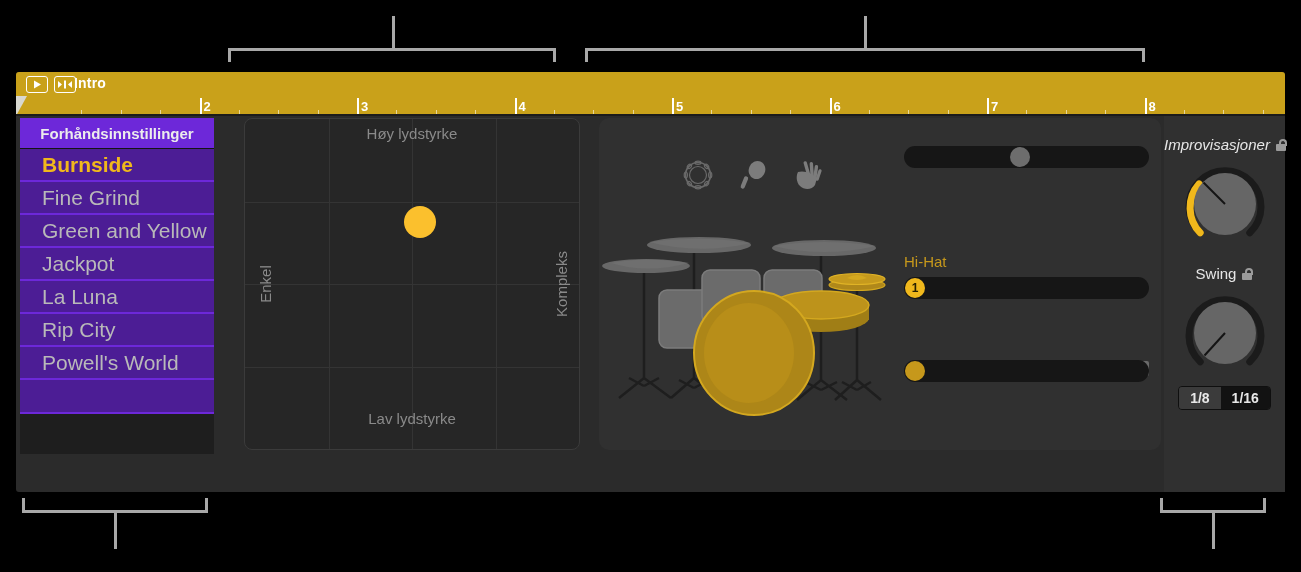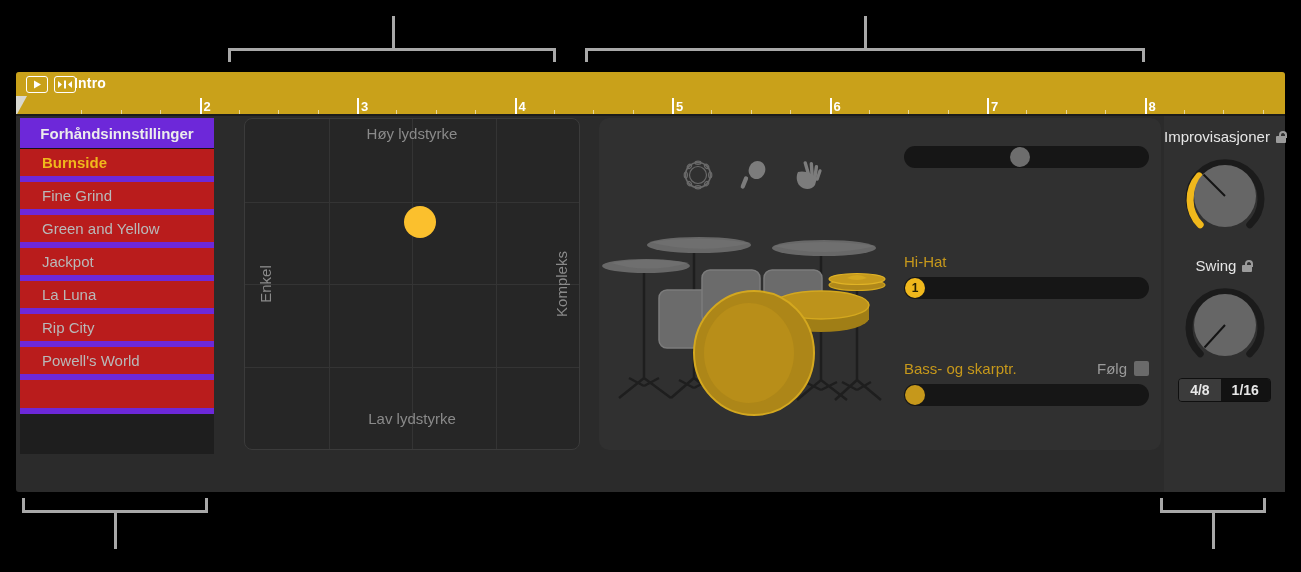--- a/index.html
+++ b/index.html
@@ -33,22 +33,22 @@
             border-left:11px solid #d8d8d0;border-bottom:20px solid transparent;}
   .ruler-bottomline{position:absolute;left:0;bottom:0;width:100%;height:2px;background:#1b1b1b;}
 
   
   .pbody{position:absolute;left:0;top:44px;width:1269px;height:376px;}
 
   
   .presets{position:absolute;left:4px;top:2px;width:194px;height:336px;background:#1e1e1e;}
   .presets-hdr{height:30px;background:#6d28d9;color:#ececec;font-size:15px;font-weight:bold;
                display:flex;align-items:center;justify-content:center;border-bottom:1px solid #151515;}
-  .preset{height:33px;display:flex;align-items:center;padding-left:22px;color:#b9b9b9;font-size:15px;
-          border-bottom:6px solid #6d28d9;box-sizing:border-box;background:#b91c1c;}
+  .preset{height:33px;display:flex;align-items:center;padding-left:22px;color:#b9b9b9;font-size:21px;
+          border-bottom:2px solid #6d28d9;box-sizing:border-box;background:#4c1d95;}
   .preset.sel{color:#f0b81c;font-weight:bold;}
   .preset.blank{height:34px;}
 
   
   .xypad{position:absolute;left:228px;top:2px;width:336px;height:332px;
          background:#262626;border:1px solid #3b3b3b;border-radius:8px;box-sizing:border-box;overflow:hidden;}
   .xygrid{position:absolute;inset:0;}
   .gl{position:absolute;background:#343434;}
   .glv{width:1px;top:0;bottom:0;}
   .glh{height:1px;left:0;right:0;}
@@ -287,34 +287,33 @@
         </div>
 
         <div class="slider-block" style="top:135px;">
           <span class="sl-label gold">Hi-Hat</span>
           <div class="sl-track">
             <div class="sl-knob bright" id="knob-hh" style="left: 1px;">1</div>
           </div>
         </div>
 
         <div class="slider-block" style="top:242px;">
-          <span class="sl-label gold">Bass- og skarptr.</span>
           <div class="folg">
             <span class="folg-txt">Følg</span>
             <span class="folg-box"></span>
           </div>
           <div class="sl-track">
             <div class="sl-knob gold" id="knob-bs" style="left: 1px;"></div>
           </div>
         </div>
       </div>
 
       <div class="rpanel">
 
-        <div class="rlabel" style="margin-top:12px;">
+        <div class="rlabel" style="margin-top:20px;font-style:italic;">
           <span>Improvisasjoner</span>
           <span class="lock">
             <span class="shackle"></span>
               <span class="body"></span>
           </span>
         </div>
         <div class="knob-wrap" style="margin-top:8px;">
           <svg width="90" height="86" viewBox="0 0 90 86">
             <path d="M 20.2 71.8 A 36 36 0 1 1 69.8 71.8" fill="none" stroke="#1b1b1b" stroke-width="7" stroke-linecap="round"></path>
             <path d="M 20.2 71.8 A 36 36 0 0 1 19.1 22.9" fill="none" stroke="#f0b81c" stroke-width="7" stroke-linecap="round"></path>
@@ -333,21 +332,21 @@
         <div class="knob-wrap" style="margin-top:8px;">
           <svg width="90" height="86" viewBox="0 0 90 86">
             <path d="M 20.2 71.8 A 36 36 0 1 1 69.8 71.8" fill="none" stroke="#1b1b1b" stroke-width="7" stroke-linecap="round"></path>
             <circle cx="45" cy="43" r="31" fill="#666666"></circle>
             <line x1="45" y1="43" x2="24.5" y2="65.5" stroke="#141414" stroke-width="2"></line>
           </svg>
         </div>
 
         <div class="seg">
           <div class="segbox">
-            <div class="segbtn" id="seg0">4/8</div>
+            <div class="segbtn" id="seg0">1/8</div>
             <div class="segbtn on" id="seg1">1/16</div>
           </div>
         </div>
       </div>
 
     </div>
   </div>
 </div>
 
 </body></html>

